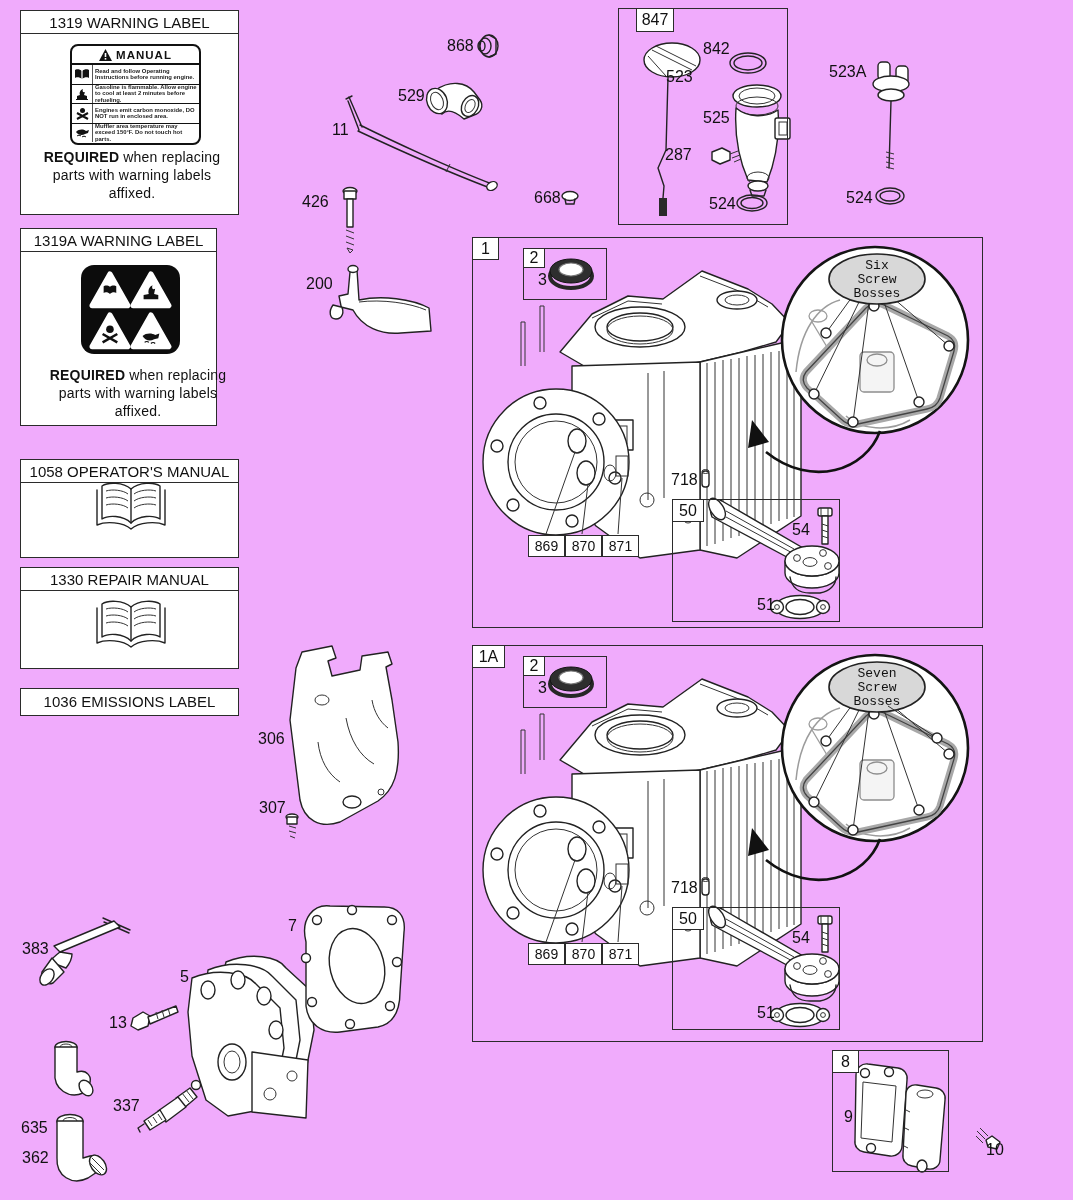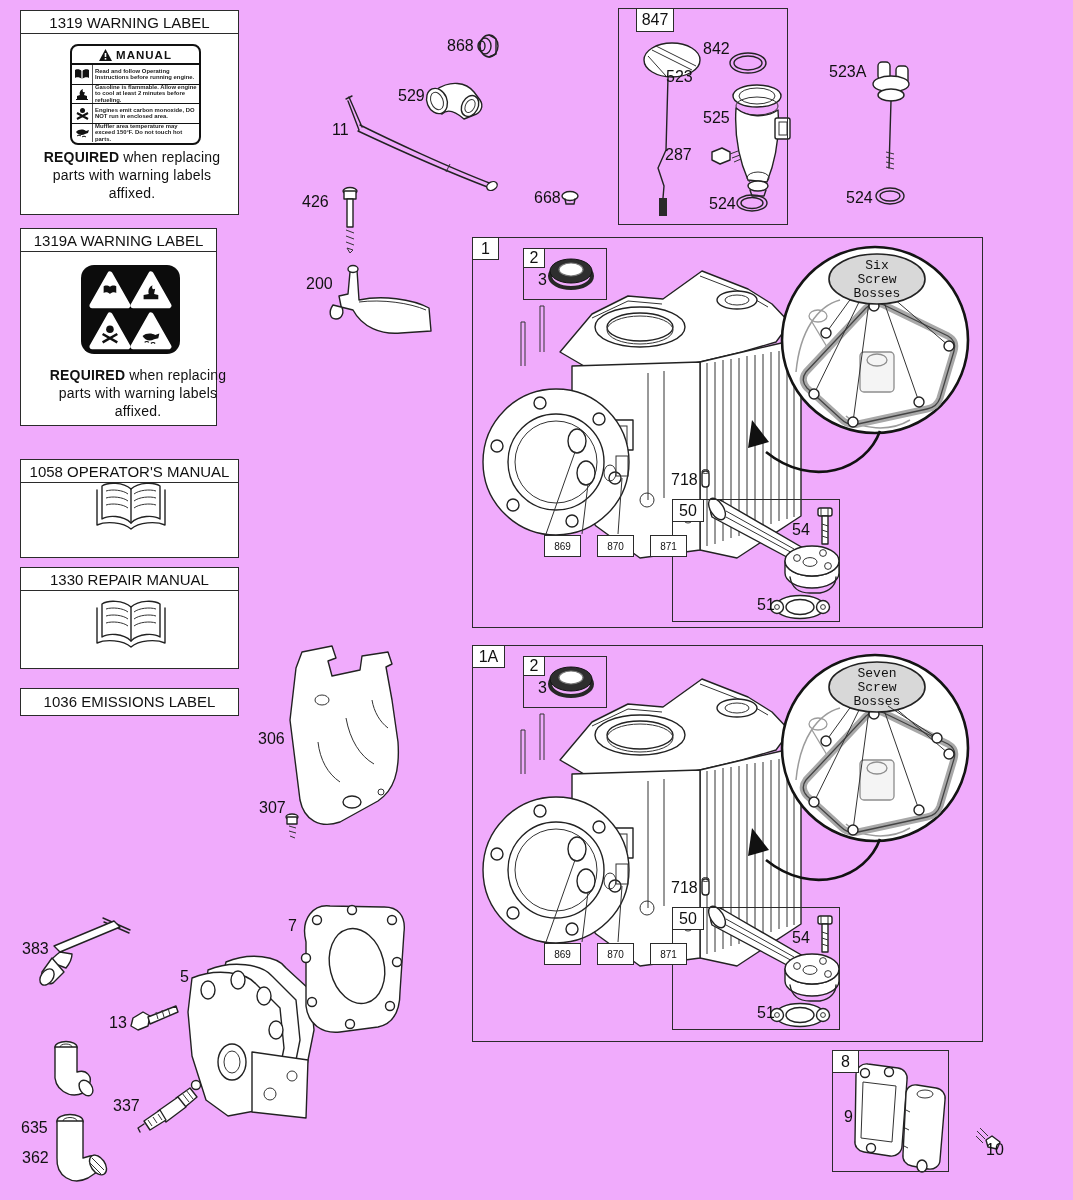--- a/index.html
+++ b/index.html
@@ -22,21 +22,21 @@
   .wlabel{position:absolute;border:2px solid #111;border-radius:8px;overflow:hidden;background:#fff;}
   .wl-head{display:flex;align-items:center;justify-content:center;gap:4px;border-bottom:2px solid #111;
            height:17px;font-weight:bold;font-size:11.5px;letter-spacing:1px;}
   .wl-row{display:flex;border-bottom:1.5px solid #111;height:18.5px;align-items:center;}
   .wl-row:last-child{border-bottom:none;}
   .wl-ic{width:20px;flex:0 0 20px;display:flex;align-items:center;justify-content:center;border-right:1px solid #555;height:100%;}
   .wl-tx{flex:1;font-size:5.9px;line-height:6.6px;padding:1px 2px;font-weight:bold;color:#222;}
   .bosses{position:absolute;z-index:3;width:96px;text-align:center;font-size:13px;line-height:14px;font-family:Liberation Mono, monospace;}
   .ports{position:absolute;z-index:3;display:flex;}
   .ports div{width:37px;height:22px;border:1.6px solid #2b2b2b;border-left-width:.8px;border-right-width:.8px;
-             background:#fff;display:flex;align-items:center;justify-content:center;font-size:10px;box-sizing:border-box;margin-left:16px;}
+             background:#fff;display:flex;align-items:center;justify-content:center;font-size:14px;box-sizing:border-box;}
   .ports div:first-child{border-left-width:1.6px;}
   .ports div:last-child{border-right-width:1.6px;}
   .bookwrap{position:absolute;}
 </style>
 </head>
 <body>
 
 <div id="canvas">
 
 <svg id="art" width="1073" height="1200" viewBox="0 0 1073 1200">

